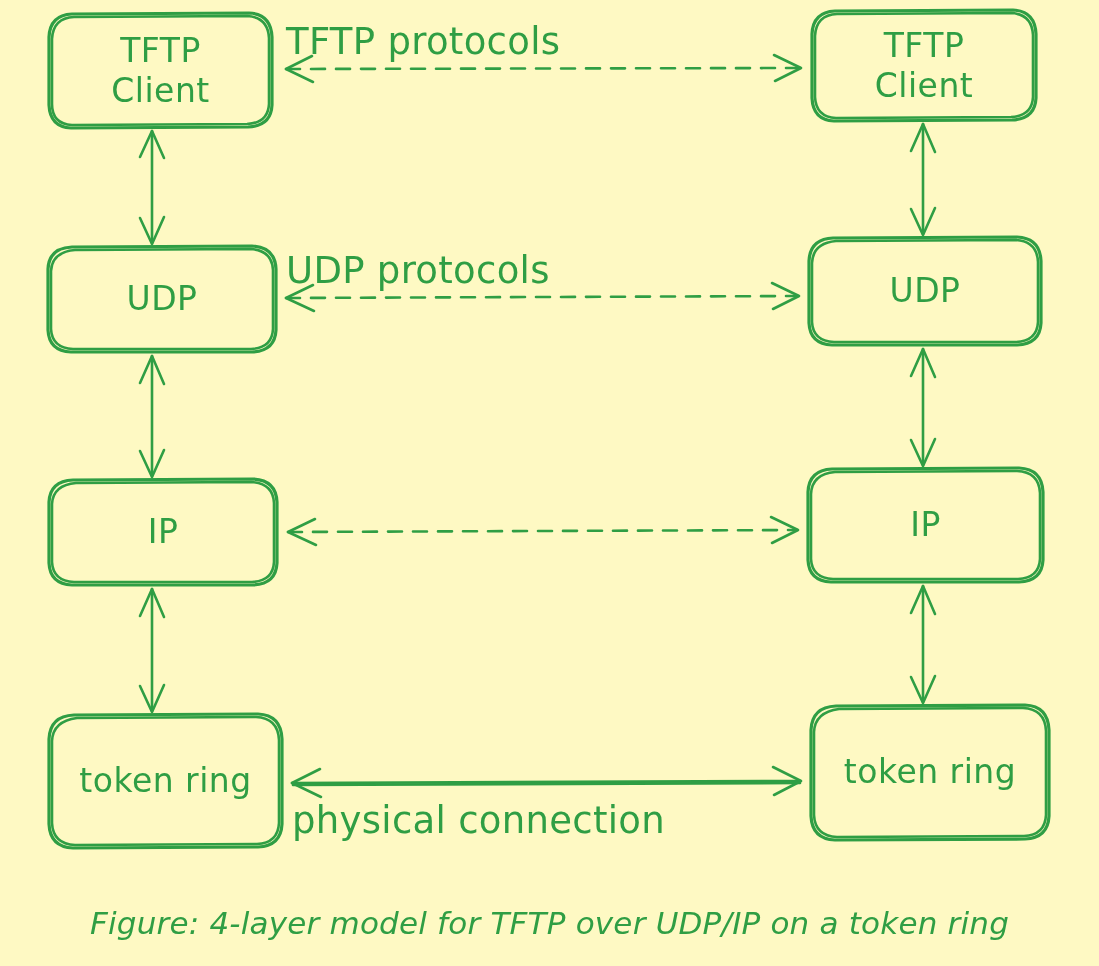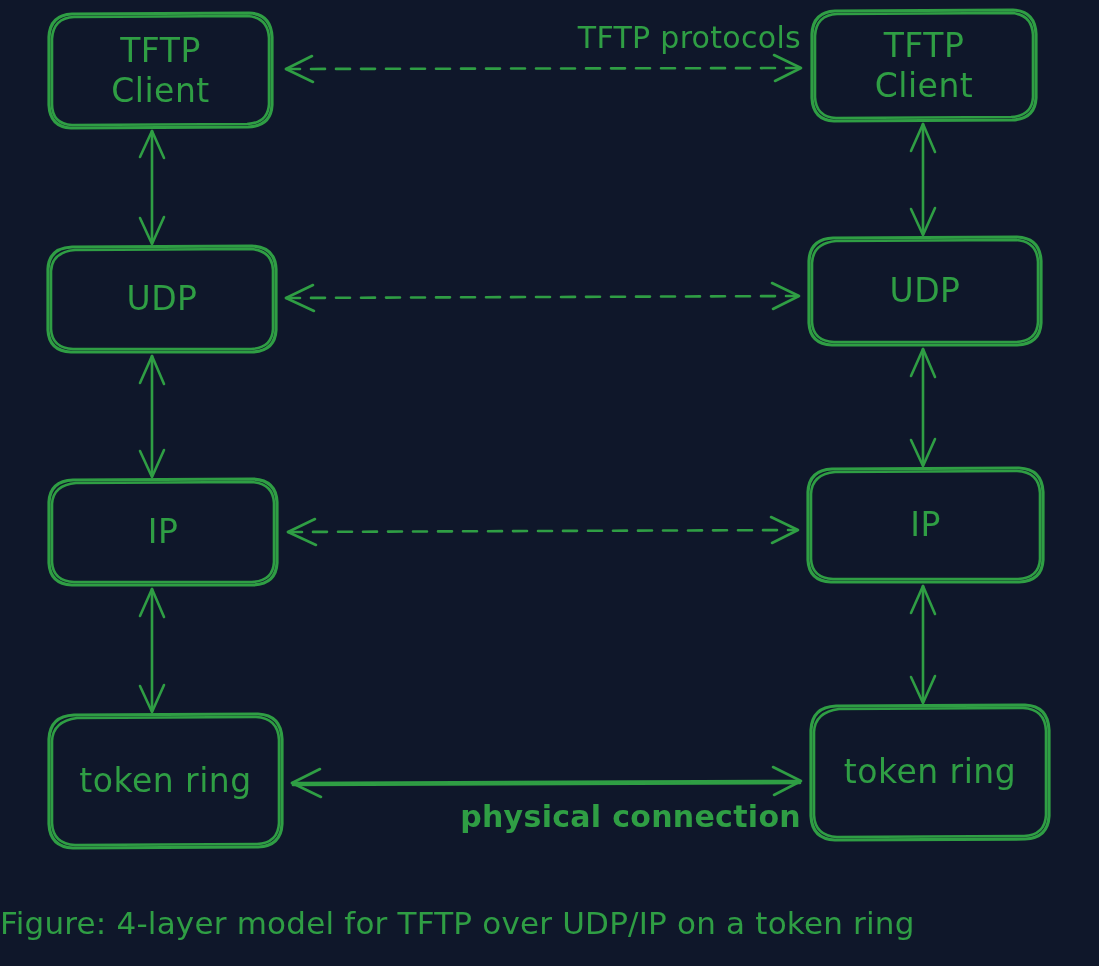--- a/index.html
+++ b/index.html
@@ -8,21 +8,21 @@
     padding: 0;
     background: #ffffff;
   }
   body {
     font-family: "DejaVu Sans", sans-serif;
   }
   #canvas {
     position: relative;
     width: 1099px;
     height: 966px;
-    background: #0f172a;
+    background: #fef9c3;
     overflow: hidden;
   }
   #sketch {
     position: absolute;
     left: 0;
     top: 0;
     width: 1099px;
     height: 966px;
   }
   .node-box {
@@ -37,36 +37,37 @@
     line-height: 1.22;
     letter-spacing: 0.5px;
     font-weight: 400;
     white-space: pre-line;
     user-select: none;
   }
   .edge-label {
     position: absolute;
     color: #2f9e44;
     font-family: "DejaVu Sans", sans-serif;
-    font-size: 30px;
+    font-size: 37px;
     line-height: 1.15;
     letter-spacing: 0.3px;
-    text-align: right;
-    white-space: nowrap;
-    user-select: none;
-  }
-  .caption {
-    position: absolute;
-    color: #2f9e44;
-    font-family: "DejaVu Sans", sans-serif;
-    font-size: 31px;
-    letter-spacing: 0.2px;
     text-align: left;
     white-space: nowrap;
     user-select: none;
+  }
+  .caption {
+    position: absolute;
+    color: #2f9e44;
+    font-family: "DejaVu Sans", sans-serif;
+    font-size: 31px;
+    letter-spacing: 0.2px;
+    text-align: center;
+    white-space: nowrap;
+    user-select: none;
+    font-style: italic;
   }
 </style>
 </head>
 <body>
 
 <div id="canvas">
 
   <svg id="sketch" viewBox="0 0 1099 966" xmlns="http://www.w3.org/2000/svg">
     <defs>
       <style>
@@ -181,20 +182,21 @@
 Client</div>
 
   <div class="node-box" style="left:809px; top:237px; width:232px; height:108px;">UDP</div>
 
   <div class="node-box" style="left:808px; top:468px; width:235px; height:114px;">IP</div>
 
   <div class="node-box" style="left:811px; top:705px; width:238px; height:135px;">token ring</div>
 
   <div class="edge-label" style="left:286px; top:21px; width:515px;">TFTP protocols</div>
 
-
-
-
-  <div class="edge-label" style="left:292px; top:800px; width:509px;font-weight:bold;">physical connection</div>
+  <div class="edge-label" style="left:286px; top:250px; width:513px;">UDP protocols</div>
+
+
+
+  <div class="edge-label" style="left:292px; top:800px; width:509px;">physical connection</div>
 
   <div class="caption" style="left:0px; top:905px; width:1099px;">Figure: 4-layer model for TFTP over UDP/IP on a token ring</div>
 
 </div>
 
 </body></html>

